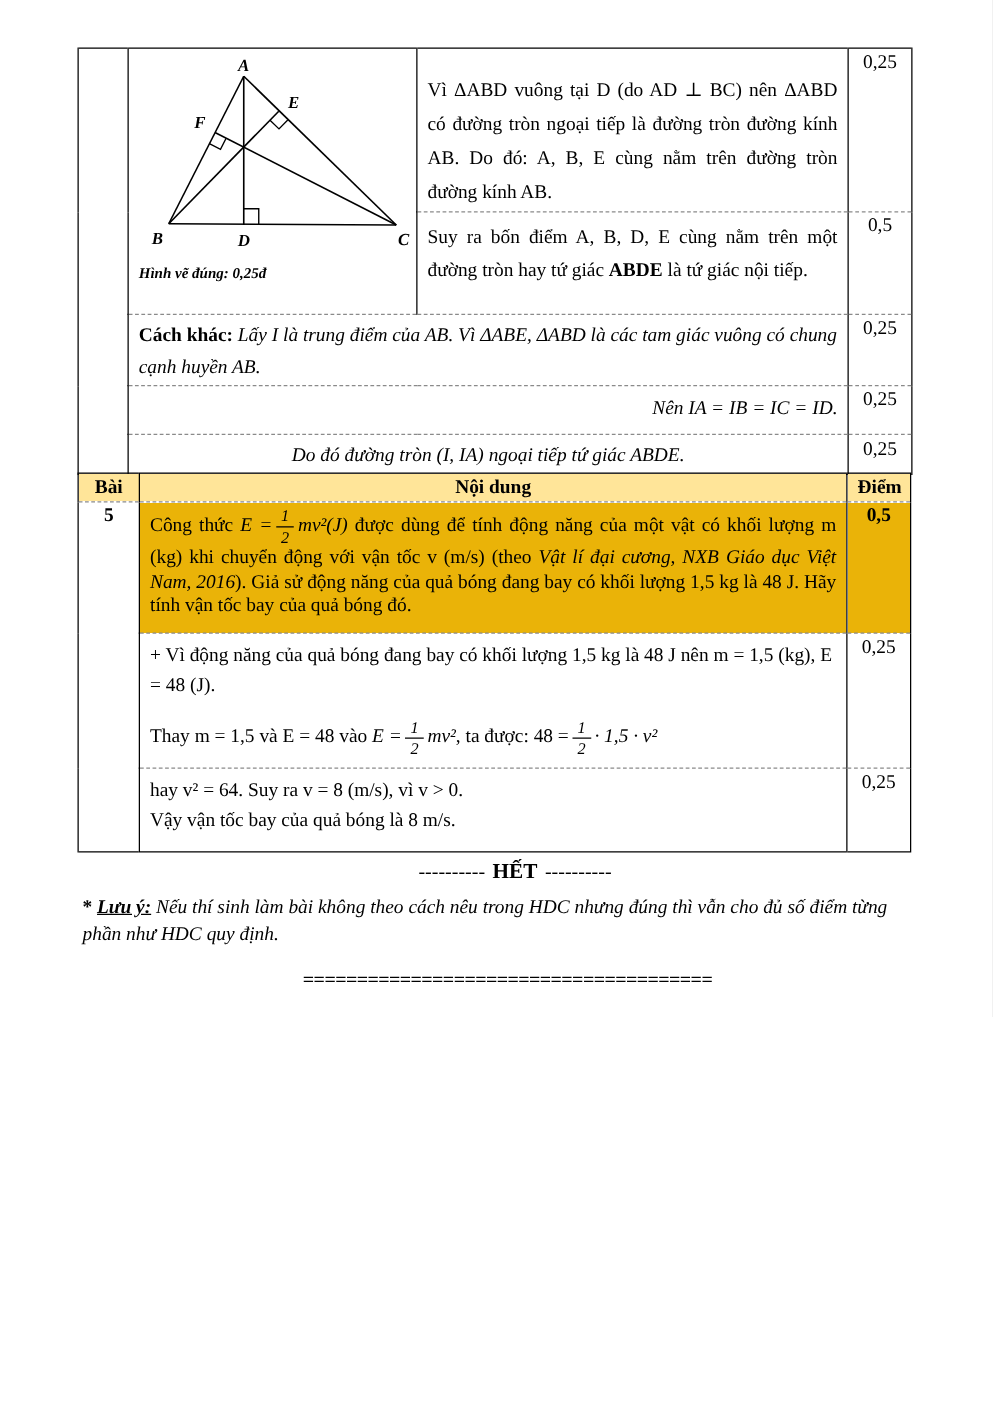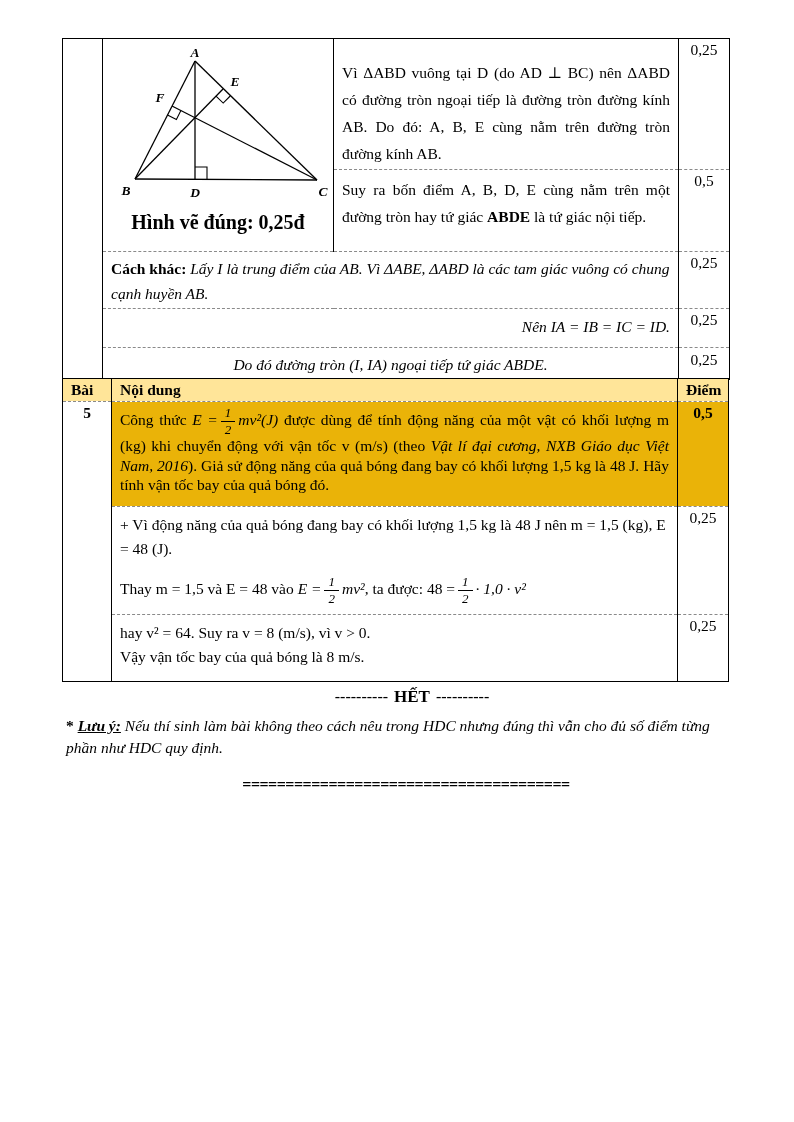--- a/index.html
+++ b/index.html
@@ -20,25 +20,25 @@
   .justify{text-align:justify;text-justify:inter-word;}
   .txt{font-size:15.5px;line-height:27px;}
   .txt-sm{font-size:15.5px;line-height:25px;}
   .pt{font-size:15.5px;text-align:center;padding-top:6px;}
   .pt-bottom{vertical-align:bottom;padding-bottom:4px;}
   .pt-mid{vertical-align:middle;}
   .b{font-weight:bold;}
   .i{font-style:italic;}
   .u{text-decoration:underline;}
   .figcell{padding:2px 0 0 0;}
-  .figcaption{text-align:center;font-weight:bold;font-size:20px;margin-top:10px;}
+  .figcaption{font-weight:bold;font-style:italic;font-size:12px;margin-top:10px;}
   .fig-svg{display:block;margin:4px auto 0 auto;}
   .fig-svg text{font-size:13.5px;font-weight:bold;font-style:italic;font-family:"Liberation Serif","DejaVu Serif",serif;}
   
-  th.hdr{background:#FFE599;font-weight:bold;font-size:15.5px;text-align:left;
+  th.hdr{background:#FFE599;font-weight:bold;font-size:15.5px;text-align:center;
     border:1.2px solid #000;padding:1px 4px;vertical-align:middle;}
   td.bai{font-weight:bold;font-size:15.5px;text-align:center;padding-top:3px;}
   td.hl{background:#eab308;}
   td.solid-b{border-bottom:1.2px solid #000;}
   .qtxt{font-size:15.5px;line-height:19.5px;}
   .atxt{font-size:15.5px;line-height:24px;}
   .frac{display:inline-flex;flex-direction:column;vertical-align:middle;
     text-align:center;line-height:1.05;font-size:13px;font-style:italic;margin:0 3px;}
   .frac .num{border-bottom:1px solid #000;padding:0 4px 1px 4px;}
   .frac .den{padding-top:1px;}
@@ -162,21 +162,21 @@
     <tr style="height:108px">
       <td class="atxt" style="padding-top:6px;">
         <div>+ Vì động năng của quả bóng đang bay có khối lượng 1,5 kg là 48 J nên m = 1,5 (kg), E = 48 (J).</div>
         <div style="margin-top:14px;">
           <span>Thay m = 1,5 và E = 48 vào </span><span class="mi">E =</span><span class="frac">
                 <span class="num">1</span>
                 <span class="den">2</span>
               </span><span class="mi">mv²</span><span>, ta được: </span><span>48 =</span><span class="frac">
                 <span class="num">1</span>
                 <span class="den">2</span>
-              </span><span class="mi">· 1,0 · v²</span>
+              </span><span class="mi">· 1,5 · v²</span>
         </div>
       </td>
       <td class="pt pt-mid">
         <span>0,25</span>
       </td>
     </tr>
     <tr style="height:67px">
       <td class="atxt" style="padding-top:6px;">
         <div>hay v² = 64. Suy ra v = 8 (m/s), vì v &gt; 0.</div>
         <div>Vậy vận tốc bay của quả bóng là 8 m/s.</div>

